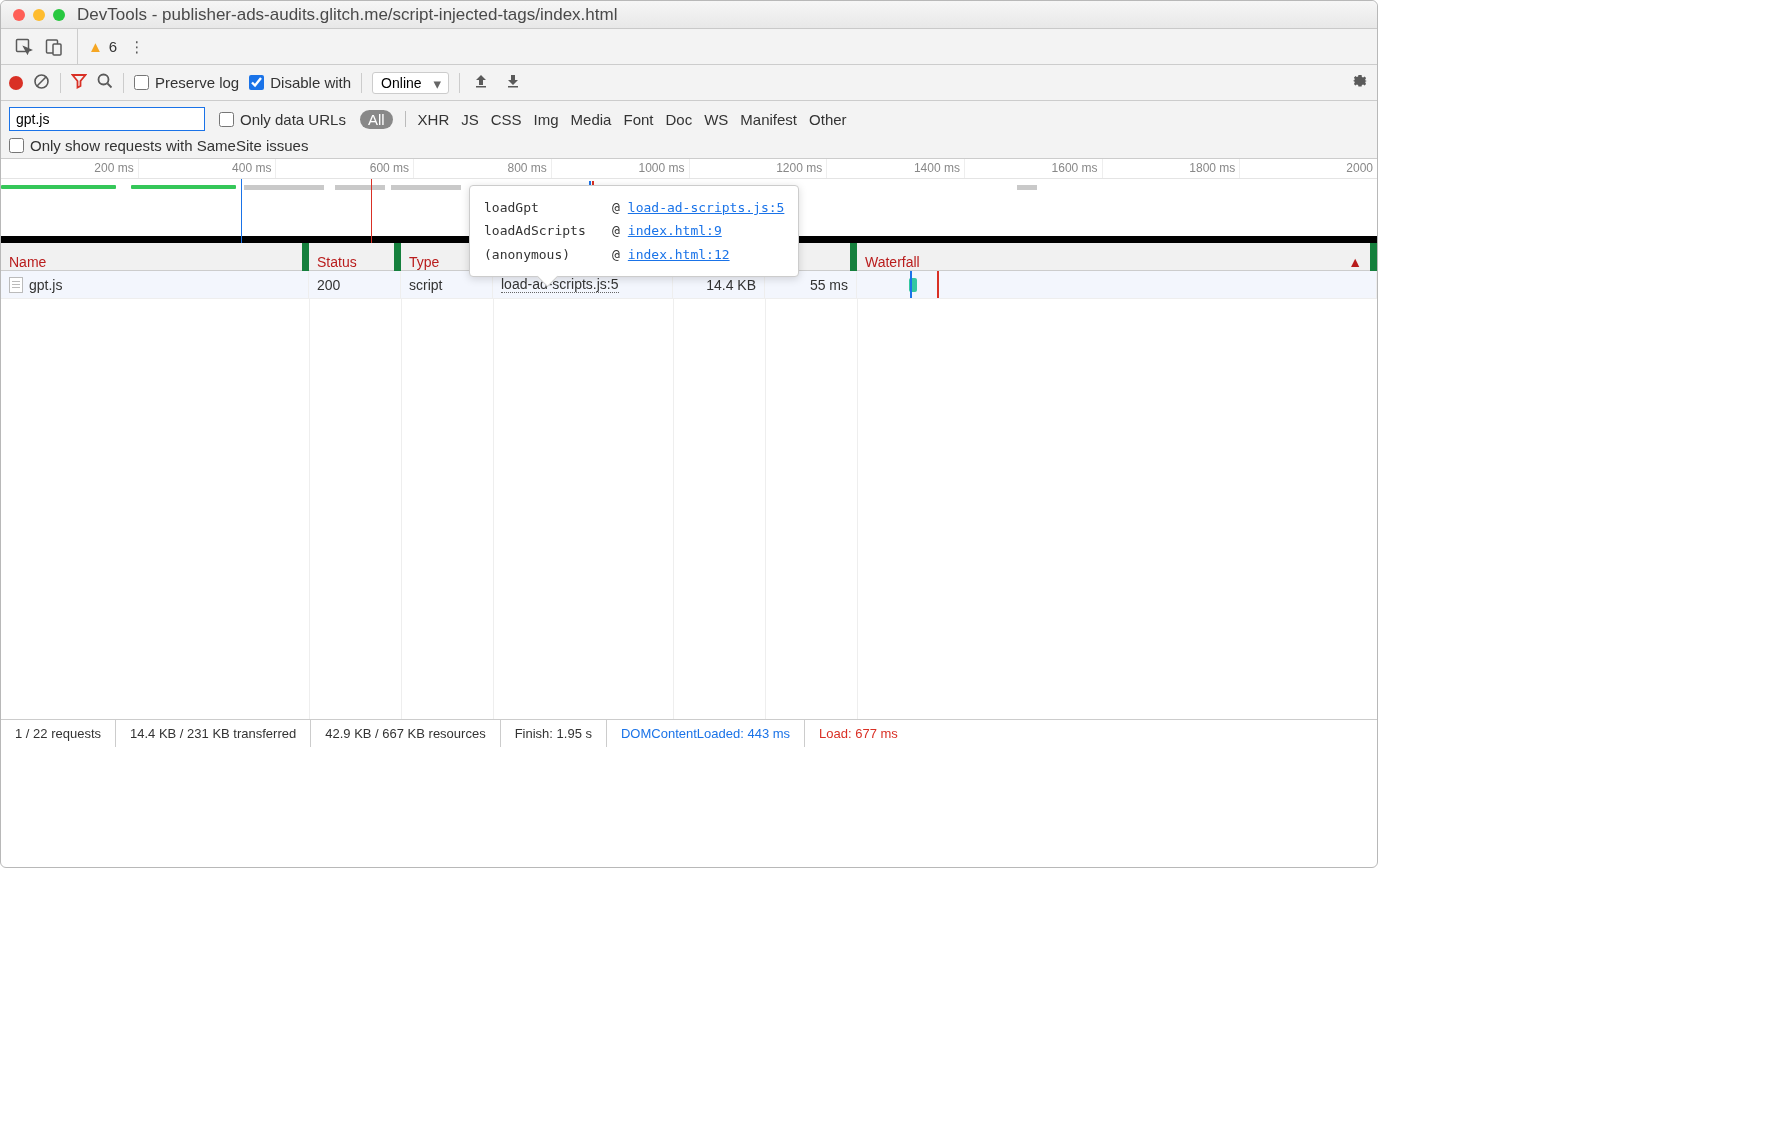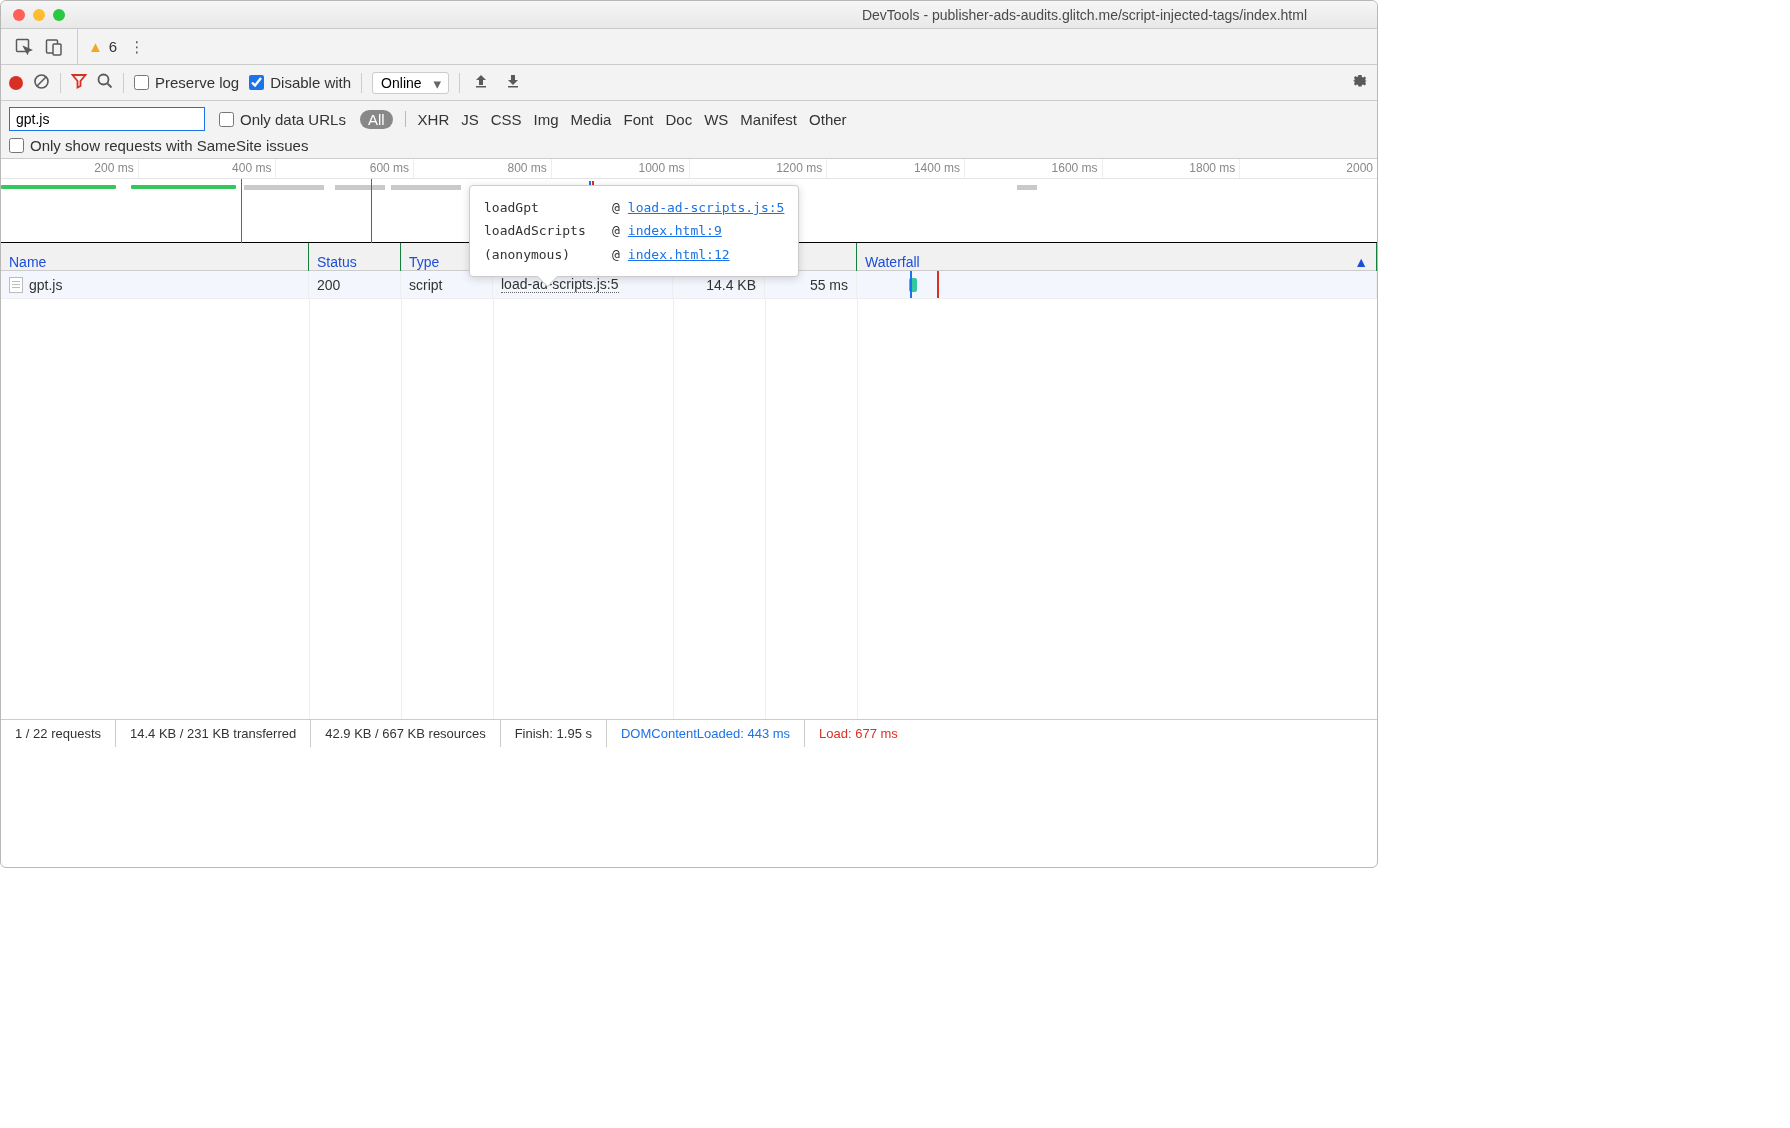--- a/index.html
+++ b/index.html
@@ -1,21 +1,21 @@
 <!DOCTYPE html>
 <html><head>
 <meta charset="utf-8">
 <style>
 * { margin:0; padding:0; box-sizing:border-box; }
 body { font-family:-apple-system,"Helvetica Neue",Arial,sans-serif; font-size:15px; color:#333; background:#fff; width:1378px; height:868px; overflow:hidden; border:1px solid #b8b8b8; border-radius:6px; }
 .titlebar { height:28px; background:linear-gradient(#f6f6f6,#e8e8e8); border-bottom:1px solid #c9c9c9; display:flex; align-items:center; border-radius:6px 6px 0 0; }
 .traffic { display:flex; gap:8px; padding:0 12px; }
 .dot { width:12px; height:12px; border-radius:50%; }
 .red{background:#ff5f57}.yellow{background:#febc2e}.green{background:#28c840}
-.title { flex:1; text-align:right; color:#4a4a4a; font-size:14px; }
+.title { flex:1; text-align:left; color:#4a4a4a; font-size:17px; }
 .tabbar { height:36px; background:#f3f3f3; border-bottom:1px solid #ccc; display:flex; align-items:center; }
 .tb-left{display:flex;align-items:center;gap:0;padding:0 8px;border-right:1px solid #ccc;height:100%}
 .tb-icon{width:30px;height:30px;display:flex;align-items:center;justify-content:center;color:#5a5a5a}
 .tabs{display:flex;align-items:center;height:100%;flex:1}
 .tab{padding:0 16px;height:100%;display:flex;align-items:center;color:#333;cursor:pointer}
 .tab.active{color:#1a73e8;border-bottom:2px solid #1a73e8}
 .tb-right{display:flex;align-items:center;gap:6px;padding:0 10px}
 .warn-tri{color:#f5a623}
 .kebab{padding:0 6px;color:#5a5a5a}
 .toolbar{height:36px;background:#f3f3f3;border-bottom:1px solid #ccc;display:flex;align-items:center;padding:0 8px;gap:10px}
@@ -31,33 +31,33 @@
 .throttle-wrap::after{content:"▾";position:absolute;right:8px;top:3px;pointer-events:none;color:#666}
 .arrow-btn{color:#5a5a5a;padding:0 4px}
 .gear{margin-left:auto;color:#5a5a5a}
 .filterbar{background:#f3f3f3;border-bottom:1px solid #ccc;padding:6px 8px 4px 8px;display:flex;flex-direction:column;gap:6px}
 .filterrow{display:flex;align-items:center;gap:14px}
 .filter-input{width:196px;border:1px solid #1a73e8;background:#fff;padding:3px 6px;font-size:14px;outline:none}
 .type-filters{display:flex;align-items:center;gap:12px}
 .type-filter{cursor:pointer;color:#333}
 .type-filter.active{background:#888;color:#fff;border-radius:10px;padding:1px 8px}
 .tsep{width:1px;height:16px;background:#bbb}
-.timeline{height:84px;border-bottom:1px solid #000000;position:relative;background:#fff}
+.timeline{height:84px;border-bottom:7px solid #000000;position:relative;background:#fff}
 .tl-ticks{height:20px;display:flex;border-bottom:1px solid #e4e4e4}
 .tick{flex:1;text-align:right;font-size:12px;color:#888;padding-right:4px;padding-top:2px;border-left:1px solid #eee}
 .tick:first-child{border-left:none}
 .tl-body{position:relative;height:64px}
 .seg{position:absolute;height:4px;top:6px;background:#35c759;border-radius:1px}
 .vline{position:absolute;top:0;bottom:0;width:1px}
 .blue-line{background:#1a73e8}
 .red-line{background:#d93025}
 .grey-bar{position:absolute;height:5px;top:6px;background:#c9c9c9}
 .table-area{height:476px;position:relative;display:flex;flex-direction:column;background:#fff}
 .colheaders{display:flex;background:#f1f1f1;border-bottom:1px solid #ccc;height:28px}
-.ch{border-right:1px solid #15803d;padding:19px 8px;font-size:14px;color:#1d4ed8;display:flex;align-items:center}
+.ch{border-right:7px solid #15803d;padding:19px 8px;font-size:14px;color:#b91c1c;display:flex;align-items:center}
 .ch-name{width:308px}.ch-status{width:92px}.ch-type{width:92px}.ch-init{width:180px}.ch-size{width:92px;justify-content:flex-end}.ch-time{width:92px;justify-content:flex-end}.ch-wf{flex:1;display:flex;justify-content:space-between}
 .rows{flex:1;position:relative}
 .row{display:flex;height:28px;border-bottom:1px solid #eee;align-items:center;background:#f3f6fd}
 .cell{border-right:1px solid #eee;padding:0 8px;height:100%;display:flex;align-items:center;font-size:14px}
 .c-name{width:308px;gap:6px}.c-status{width:92px}.c-type{width:92px}.c-init{width:180px}.c-size{width:92px;justify-content:flex-end}.c-time{width:92px;justify-content:flex-end}.c-wf{flex:1;position:relative}
 .file-icon{width:14px;height:16px;border:1px solid #bbb;background:#fff;position:relative}
 .file-icon::before{content:"";position:absolute;left:2px;right:2px;top:3px;height:1px;background:#bbb;box-shadow:0 3px #bbb,0 6px #bbb}
 .dotted{border-bottom:1px dotted #666}
 .wf-blue{position:absolute;top:0;bottom:0;width:2px;background:#1a73e8}
 .wf-red{position:absolute;top:0;bottom:0;width:2px;background:#d93025}

